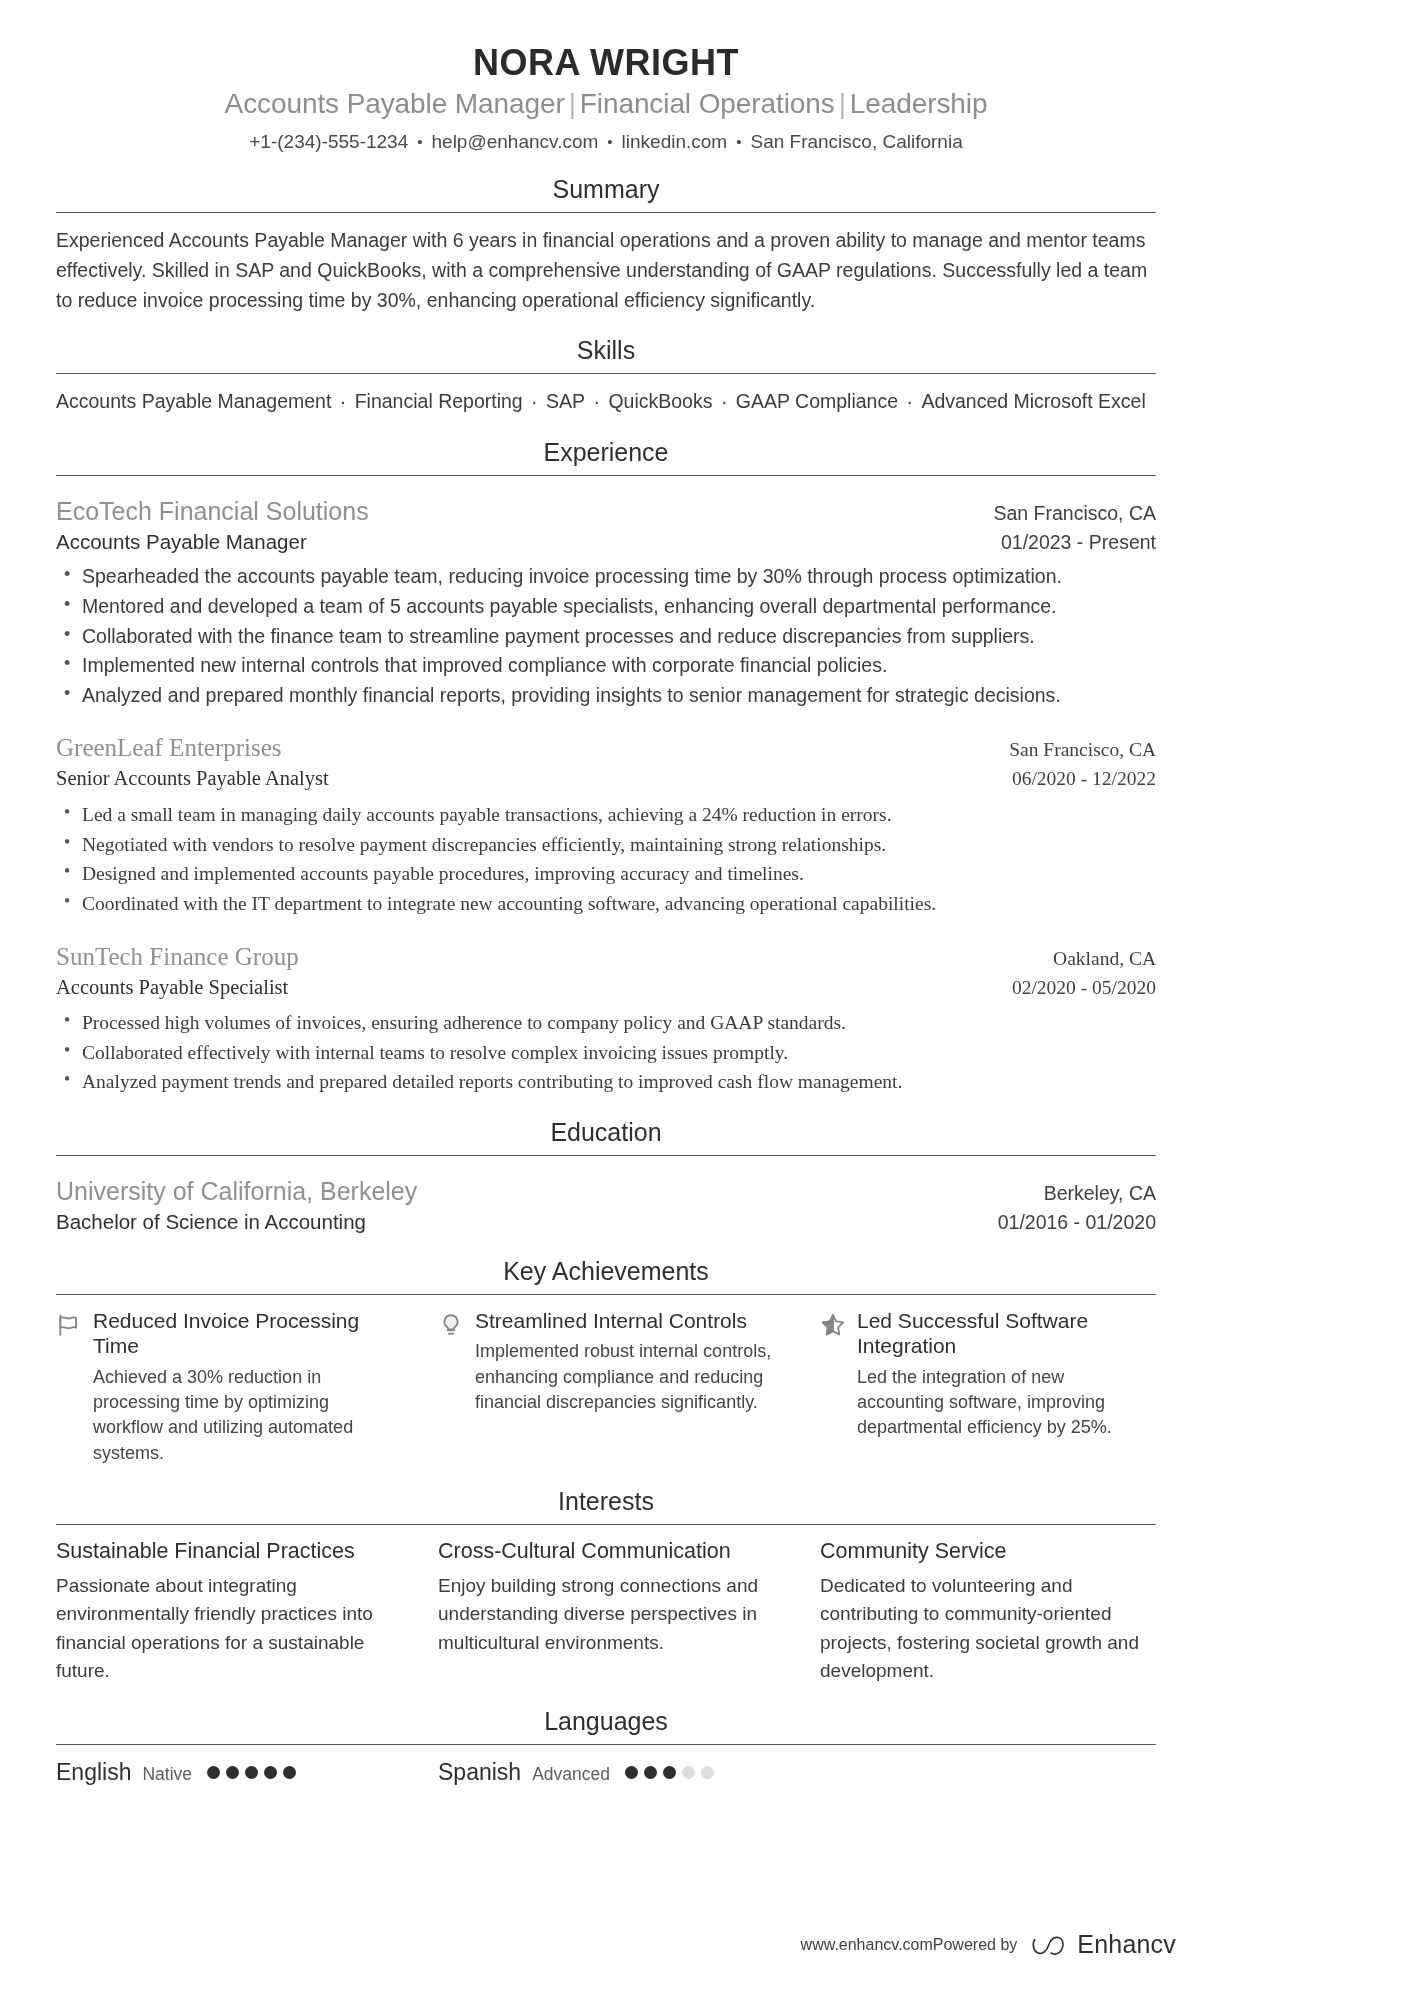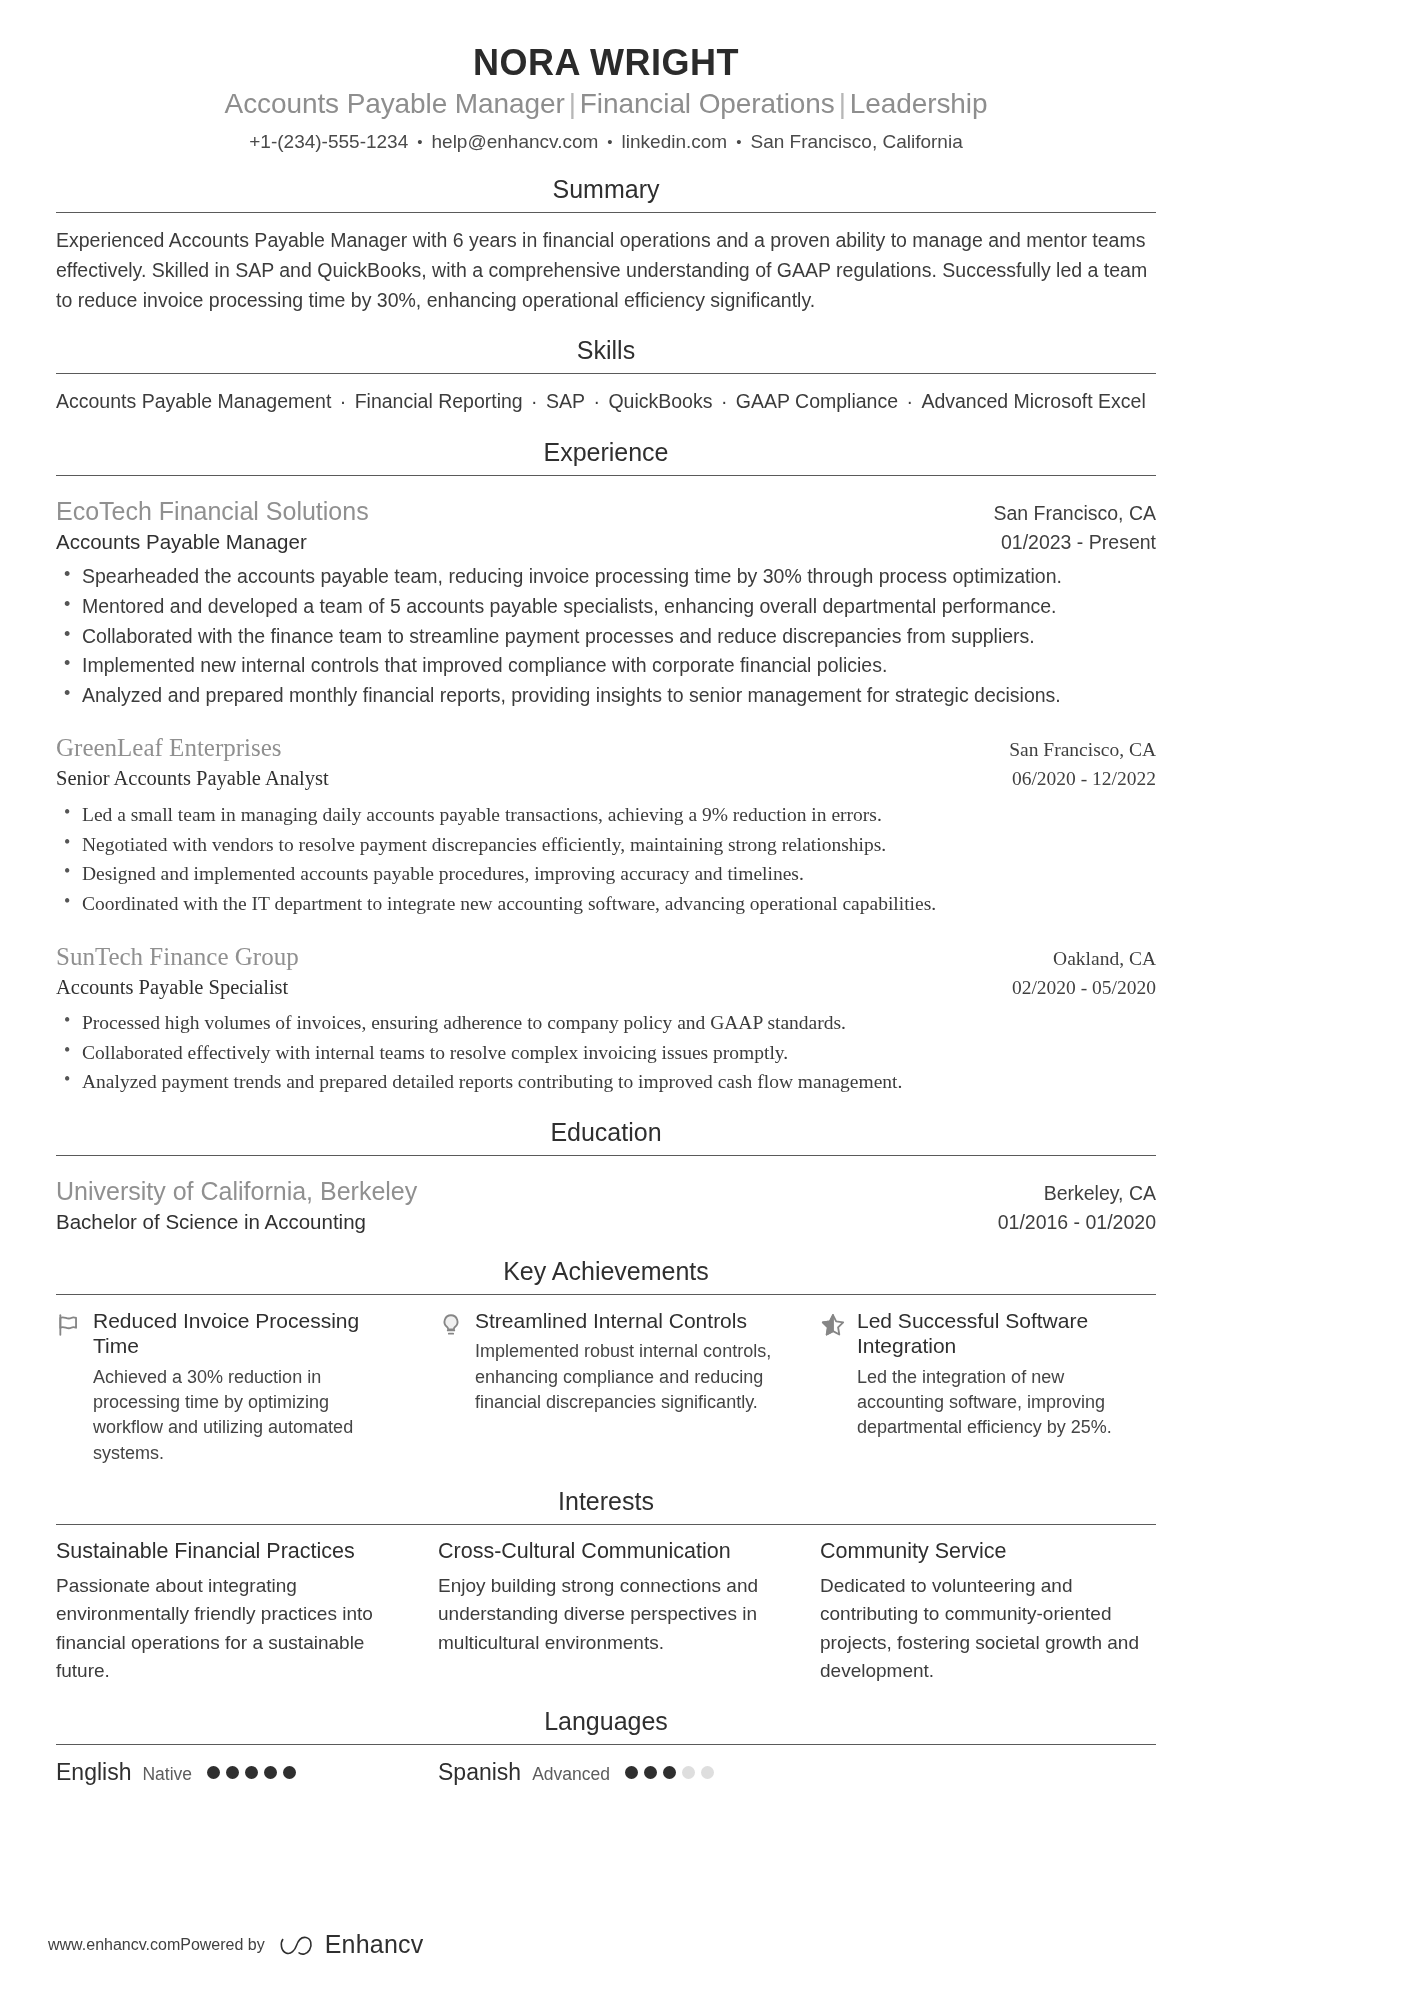--- a/index.html
+++ b/index.html
@@ -221,21 +221,21 @@
   }
   .pip.off { background: #dedede; }
 
   
   .footer {
     position: absolute;
     left: 48px;
     right: 56px;
     bottom: 36px;
     display: flex;
-    justify-content: flex-start;
+    justify-content: flex-end;
     align-items: center;
   }
   .footer-url {
     font-size: 16px;
     color: #404040;
   }
   .footer-right {
     display: flex;
     align-items: center;
     gap: 14px;
@@ -309,21 +309,21 @@
         <div class="entry">
           <div class="entry-row">
             <div class="entry-org">GreenLeaf Enterprises</div>
             <div class="entry-loc">San Francisco, CA</div>
           </div>
           <div class="entry-row sub">
             <div class="entry-role">Senior Accounts Payable Analyst</div>
             <div class="entry-dates">06/2020 - 12/2022</div>
           </div>
           <ul class="bullets">
-            <li>Led a small team in managing daily accounts payable transactions, achieving a 9% reduction in errors.</li>
+            <li>Led a small team in managing daily accounts payable transactions, achieving a 24% reduction in errors.</li>
             <li>Negotiated with vendors to resolve payment discrepancies efficiently, maintaining strong relationships.</li>
             <li>Designed and implemented accounts payable procedures, improving accuracy and timelines.</li>
             <li>Coordinated with the IT department to integrate new accounting software, advancing operational capabilities.</li>
           </ul>
         </div>
         <div class="entry">
           <div class="entry-row">
             <div class="entry-org">SunTech Finance Group</div>
             <div class="entry-loc">Oakland, CA</div>
           </div>

